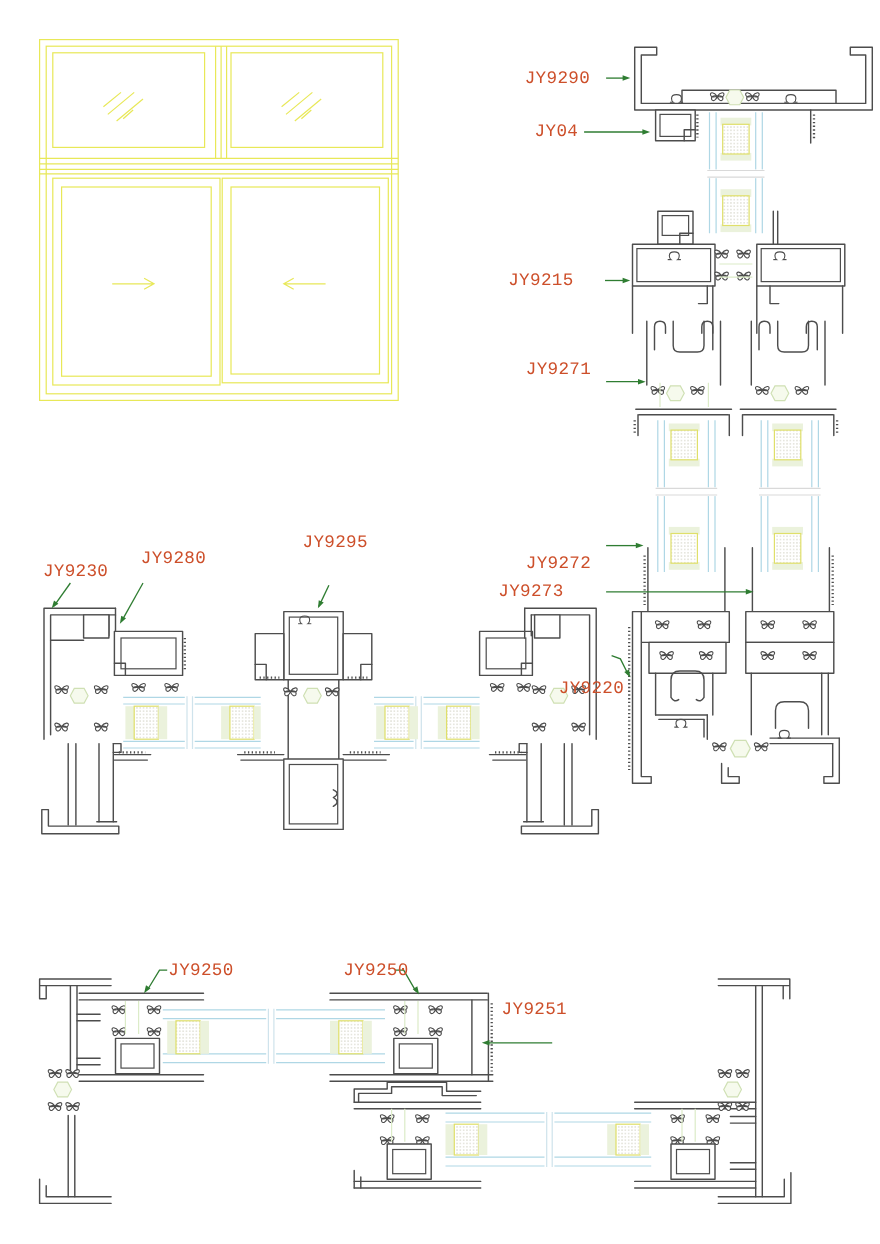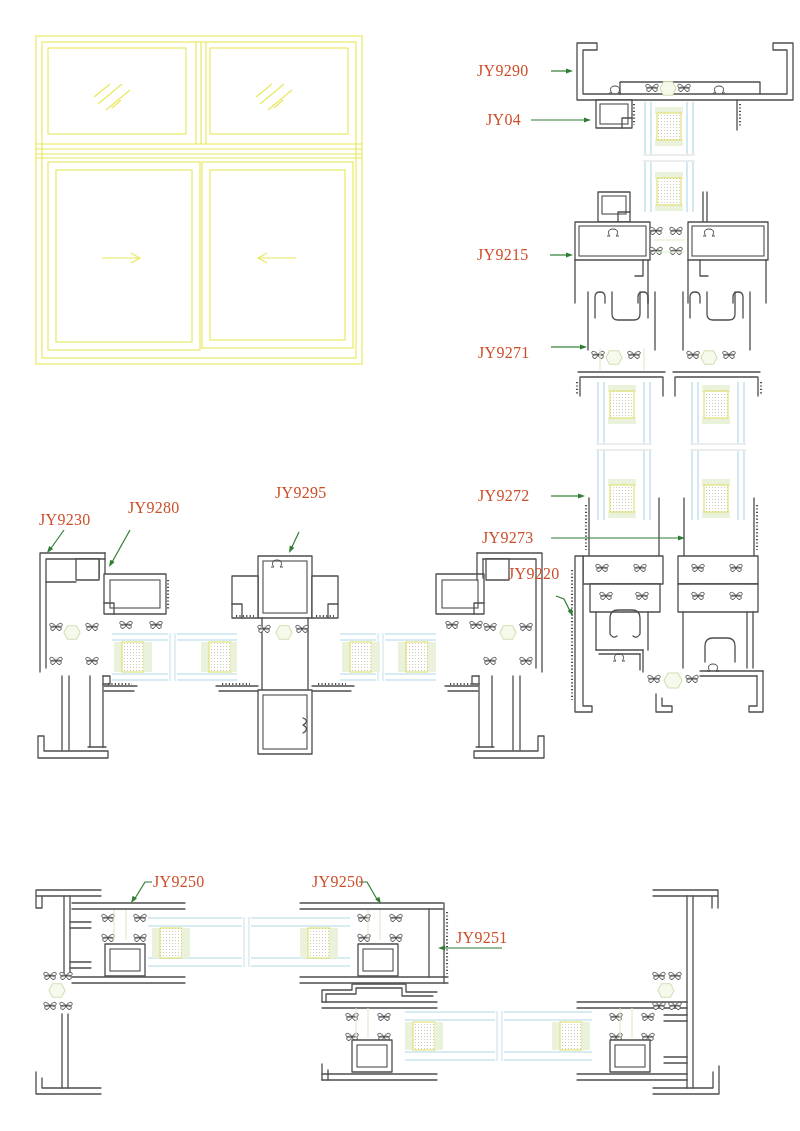--- a/index.html
+++ b/index.html
@@ -1,17 +1,17 @@
 <!DOCTYPE html>
 <html><head>
 <meta charset="utf-8">
 <style>
   html,body{margin:0;padding:0;background:#ffffff;}
   #canvas{position:relative;width:800px;height:1131px;background:#ffffff;overflow:hidden;
-          font-family:Liberation Serif, serif;}
+          font-family:Liberation Mono, monospace;}
   #drawing{position:absolute;left:0;top:0;}
   .lbl{position:absolute;color:#cd4f2a;font-size:16px;line-height:1;letter-spacing:.3px;white-space:nowrap;}
   
   .p  {fill:#ffffff;stroke:#4d4d4d;stroke-width:1.3;stroke-linejoin:round;stroke-linecap:round;}
   .l  {fill:none;stroke:#4d4d4d;stroke-width:1.3;stroke-linejoin:round;stroke-linecap:round;}
   .lnf{fill:none;stroke:#4d4d4d;stroke-width:1.1;}
   .ser{fill:none;stroke:#4d4d4d;stroke-width:2.1;stroke-dasharray:1.2 2.2;}
   .g  {fill:none;stroke:#afd7e5;stroke-width:1.1;}
   .br {fill:none;stroke:#d9d9d9;stroke-width:1;}
   .gb {fill:none;stroke:#cfe3ec;stroke-width:1.1;}
@@ -381,25 +381,25 @@
         <polygon class="ar" points="131,903 136.9,898.5 132.7,895.7"></polygon>
     <path class="ld" d="M359,882 H367 L378,901"></path> 
         <polygon class="ar" points="381,904 375.2,899.3 379.4,896.7"></polygon>
     <path class="ld" d="M444,948 H502"></path>  
         <polygon class="ar" points="438,948 445,945.5 445,950.5"></polygon>
   </g>
 </svg>
 
 <div class="lbl" style="left:477px;top:63px">JY9290</div>
 <div class="lbl" style="left:486px;top:112px">JY04</div>
-<div class="lbl" style="left:477px;top:247px">JY9215</div>
-<div class="lbl" style="left:478px;top:345px">JY9271</div>
-<div class="lbl" style="left:478px;top:488px">JY9272</div>
-<div class="lbl" style="left:482px;top:530px">JY9273</div>
-<div class="lbl" style="left:508px;top:566px">JY9220</div>
+<div class="lbl" style="left:462px;top:247px">JY9215</div>
+<div class="lbl" style="left:478px;top:328px">JY9271</div>
+<div class="lbl" style="left:478px;top:504px">JY9272</div>
+<div class="lbl" style="left:453px;top:530px">JY9273</div>
+<div class="lbl" style="left:508px;top:618px">JY9220</div>
 <div class="lbl" style="left:39px;top:512px">JY9230</div>
 <div class="lbl" style="left:128px;top:500px">JY9280</div>
 <div class="lbl" style="left:275px;top:485px">JY9295</div>
 <div class="lbl" style="left:153px;top:874px">JY9250</div>
 <div class="lbl" style="left:312px;top:874px">JY9250</div>
-<div class="lbl" style="left:456px;top:930px">JY9251</div>
+<div class="lbl" style="left:456px;top:910px">JY9251</div>
 
 </div>
 
 </body></html>

